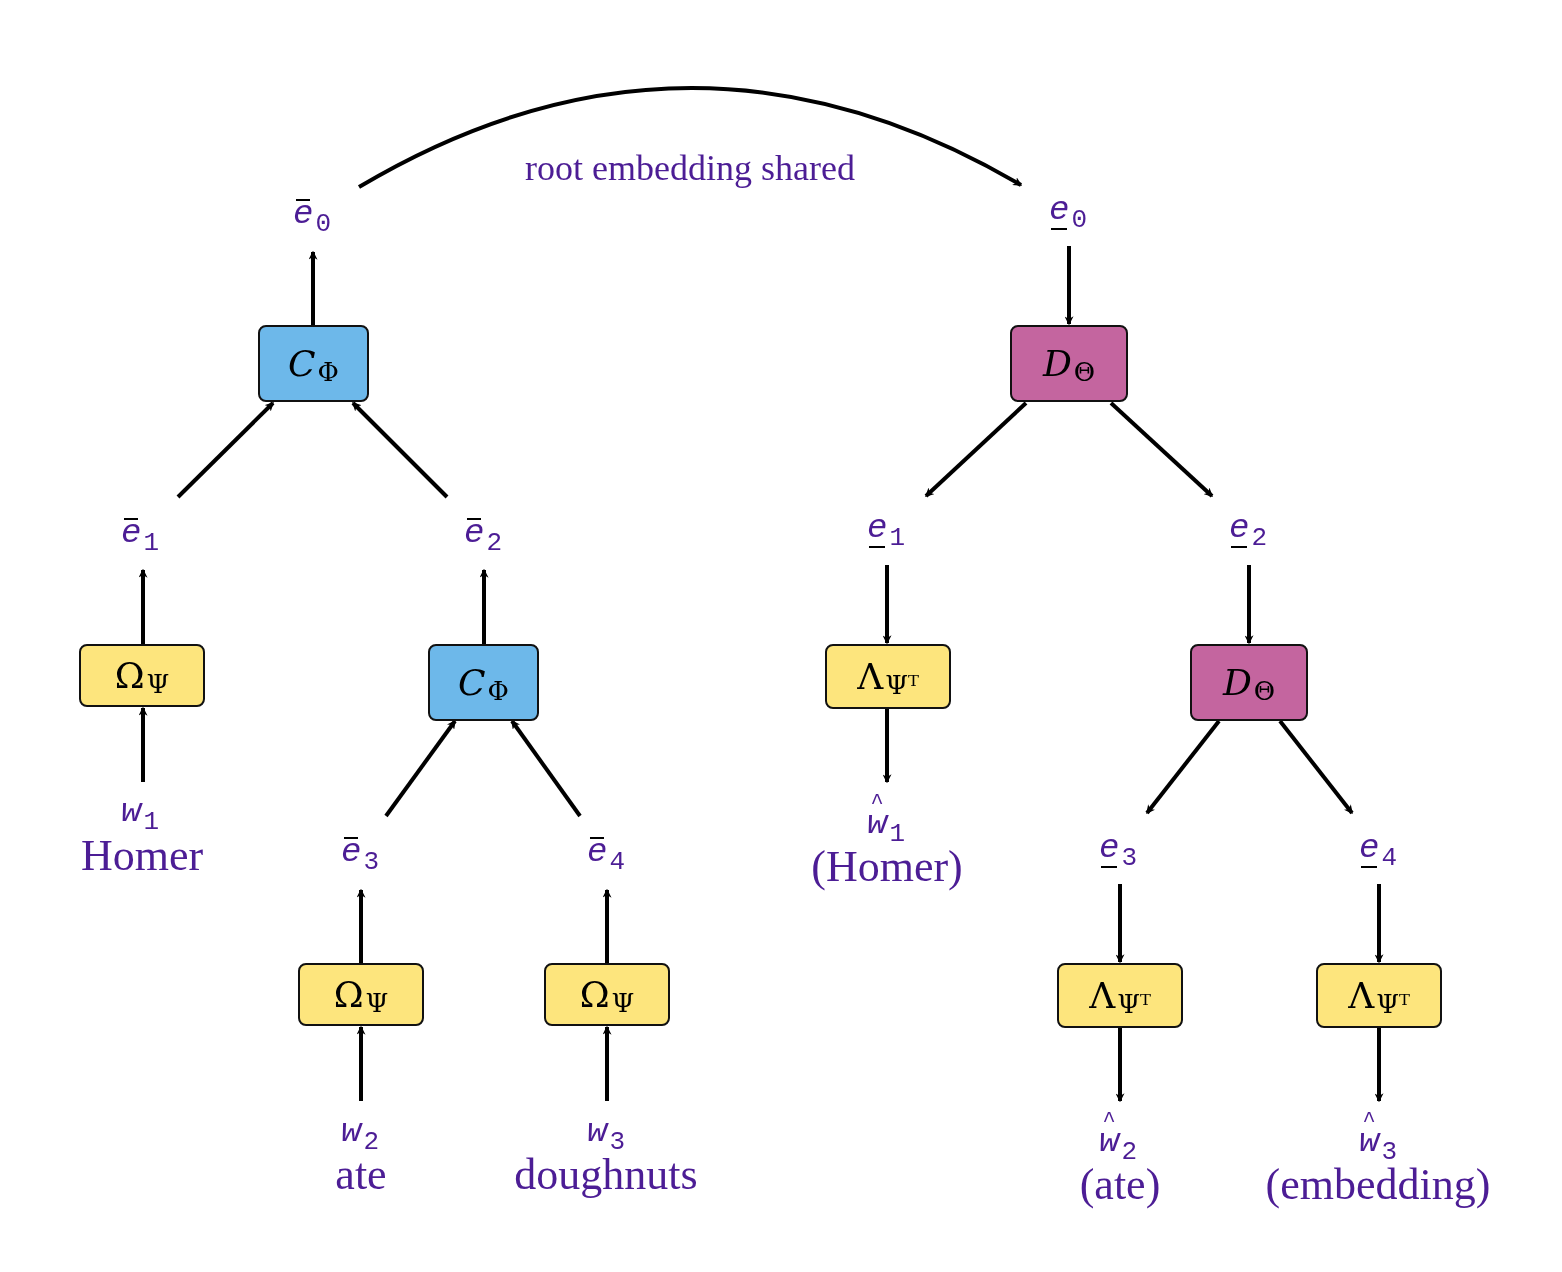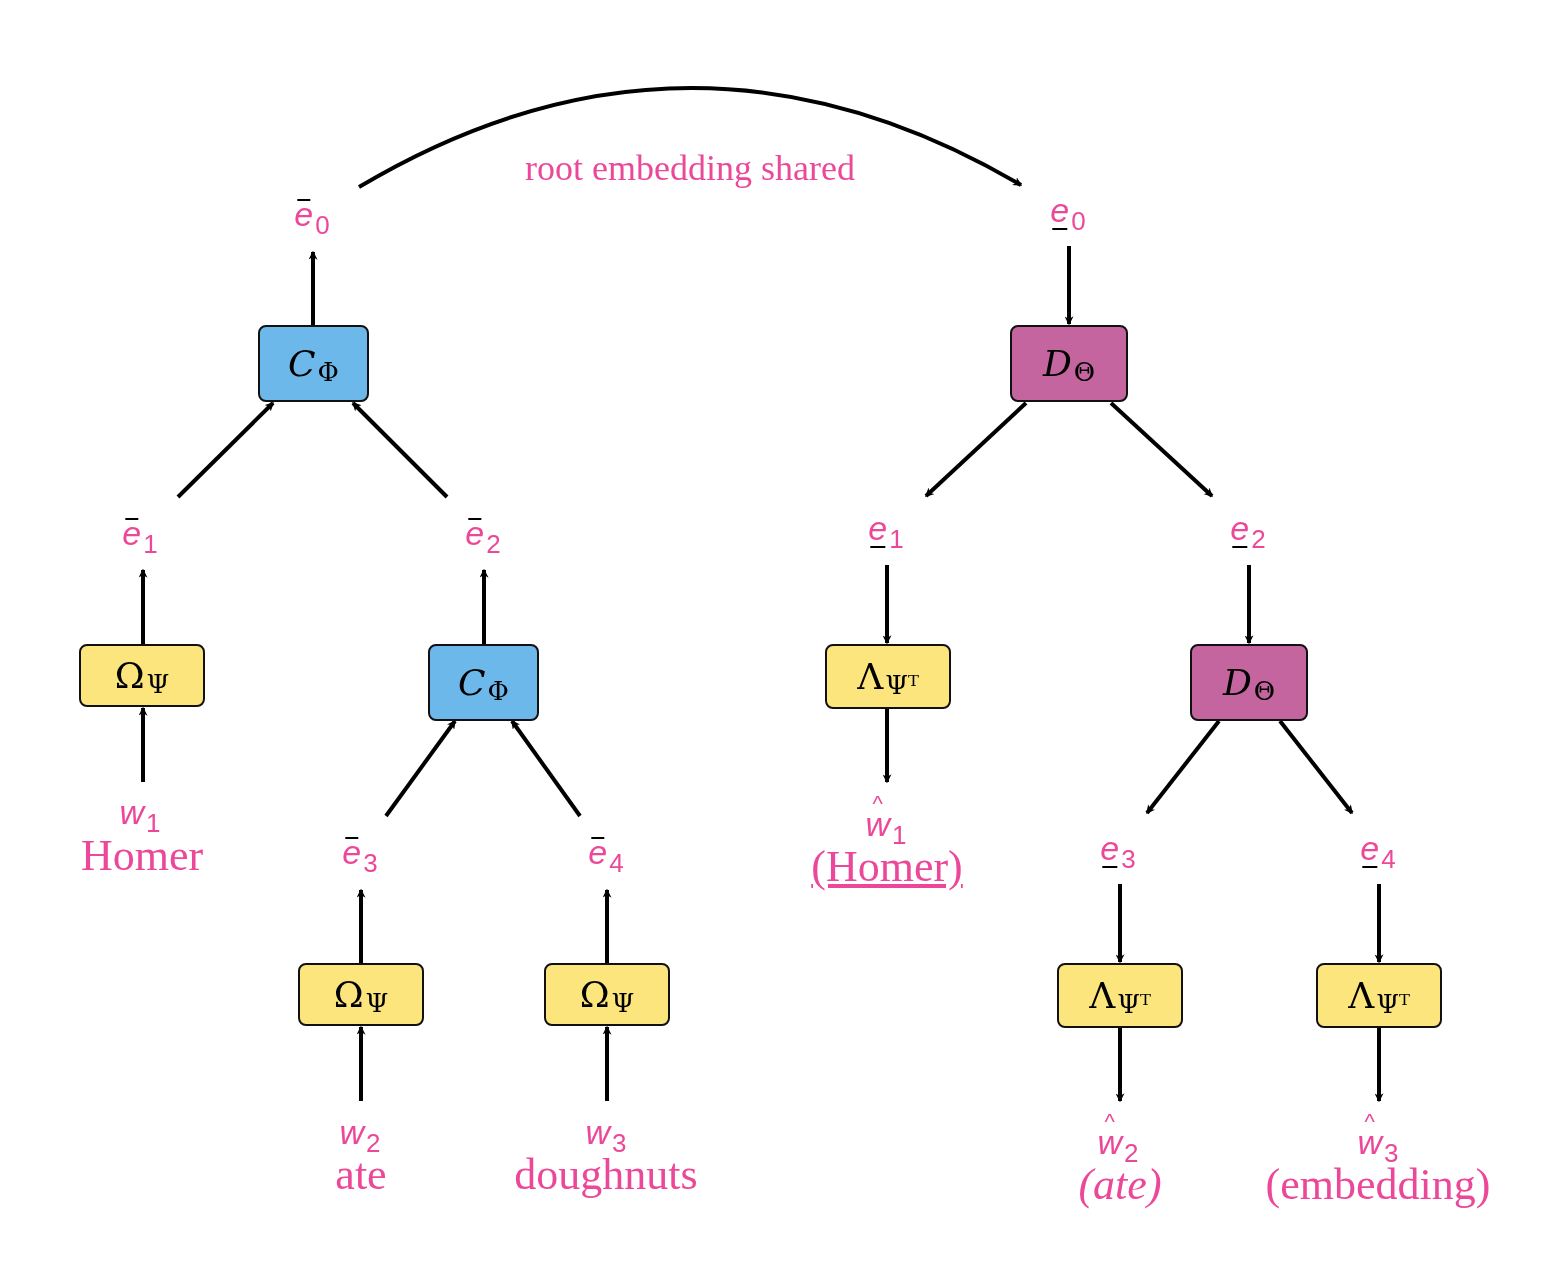--- a/index.html
+++ b/index.html
@@ -1,19 +1,19 @@
 <!DOCTYPE html>
 <html><head>
 <meta charset="utf-8">
 <style>
   html, body { margin: 0; padding: 0; background: #ffffff; }
   body { width: 1562px; height: 1272px; position: relative; overflow: hidden; }
   #diagram { position: absolute; left: 0; top: 0; }
-  .lbl { position: absolute; transform: translate(-50%, -50%); white-space: nowrap; color: #ec4899; text-align: center; line-height: 1; }
-  .math { font-family: Liberation Sans, sans-serif; font-style: italic; font-size: 34px; }
+  .lbl { position: absolute; transform: translate(-50%, -50%); white-space: nowrap; color: #4c1d95; text-align: center; line-height: 1; }
+  .math { font-family: Liberation Mono, monospace; font-style: italic; font-size: 34px; }
   .math .sub { font-style: normal; font-size: 26px; position: relative; top: 8px; margin-left: 2px; }
   .word { font-family: "Liberation Serif", "DejaVu Serif", serif; font-size: 44px; }
   .box { position: absolute; box-sizing: border-box; border: 2.5px solid #111; border-radius: 8px; display: flex; align-items: center; justify-content: center; }
   .box .sym { font-family: "DejaVu Serif", "Liberation Serif", serif; font-size: 36px; color: #000; }
   .box .sym.it { font-style: italic; }
   .box .sub { font-family: "DejaVu Serif", "Liberation Serif", serif; font-size: 26px; font-style: normal; position: relative; top: 8px; margin-left: 2px; }
   .bar { position: relative; display: inline-block; }
   .bar::before { content: ""; position: absolute; left: 3px; right: 3px; top: 2px; border-top: 2px solid #000; }
   .under { position: relative; display: inline-block; }
   .under::after { content: ""; position: absolute; left: 2px; right: 2px; bottom: -3px; border-top: 2px solid #000; }
@@ -116,17 +116,17 @@
 <div class="box" style="left: 1057px; top: 963px; width: 126px; height: 65px; background: rgb(253, 229, 125);">
     <span class="sym">Λ</span>
     <span class="sub">Ψᵀ</span>
   </div>
 <div class="box" style="left: 1316px; top: 963px; width: 126px; height: 65px; background: rgb(253, 229, 125);">
     <span class="sym">Λ</span>
     <span class="sub">Ψᵀ</span>
   </div>
 
 <div class="lbl math" style="left:886px; top:824px;"><span class="hat">w</span><span class="sub">1</span></div>
-<div class="lbl word" style="left:887px; top:867px;text-decoration:underline;">(Homer)</div>
+<div class="lbl word" style="left:887px; top:867px;">(Homer)</div>
 <div class="lbl math" style="left:1118px; top:1142px;"><span class="hat">w</span><span class="sub">2</span></div>
-<div class="lbl word" style="left:1120px; top:1185px;font-style:italic;">(ate)</div>
+<div class="lbl word" style="left:1120px; top:1185px;">(ate)</div>
 <div class="lbl math" style="left:1378px; top:1142px;"><span class="hat">w</span><span class="sub">3</span></div>
 <div class="lbl word" style="left:1378px; top:1185px;">(embedding)</div>
 
 </body></html>

